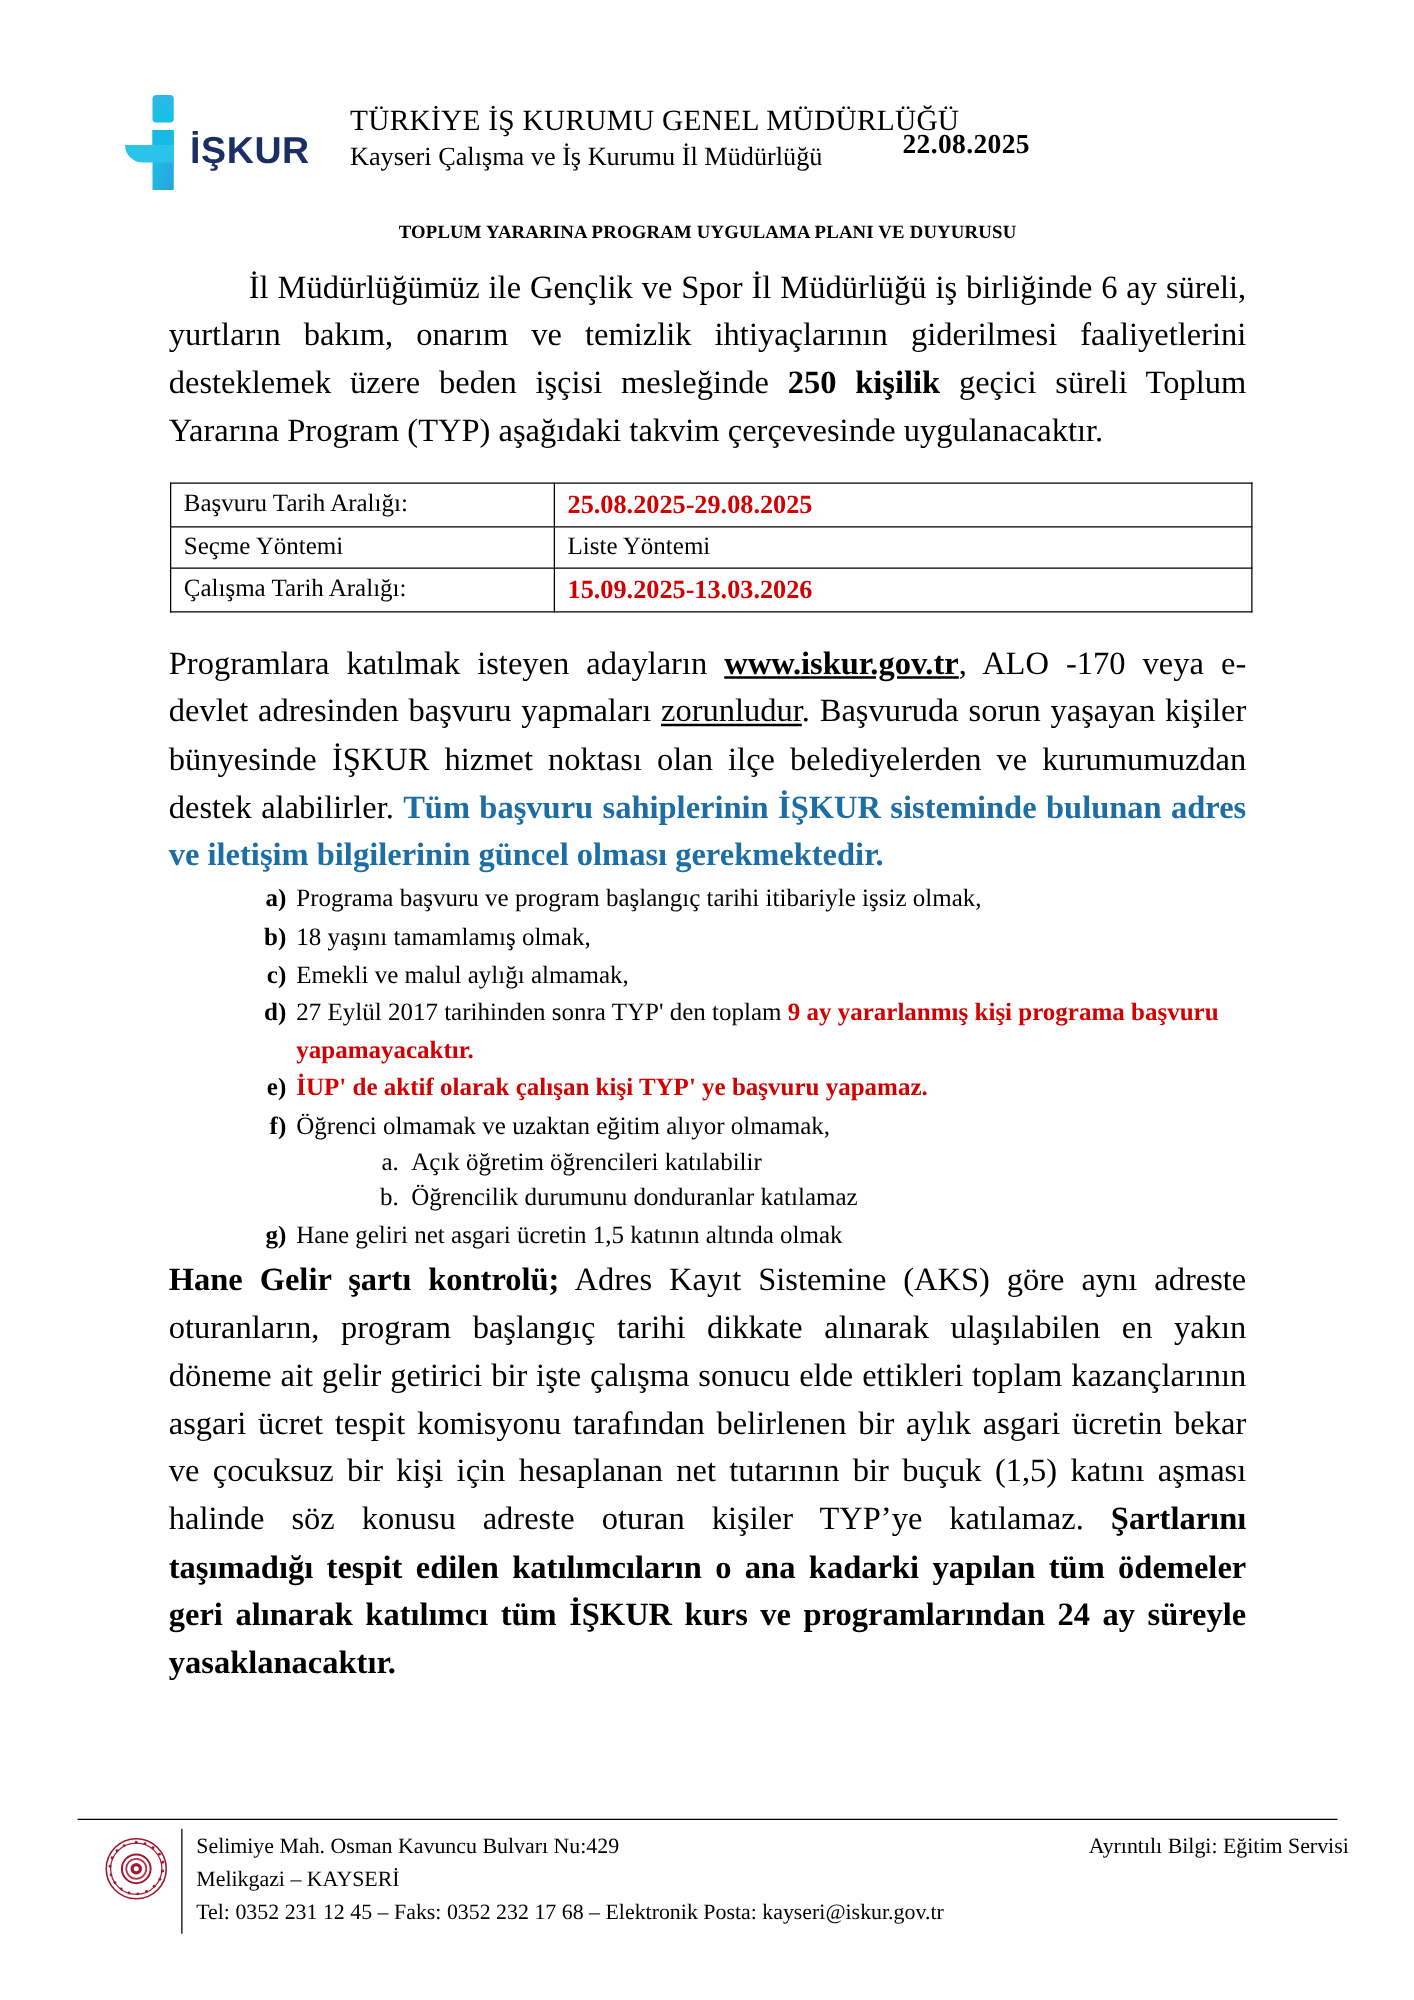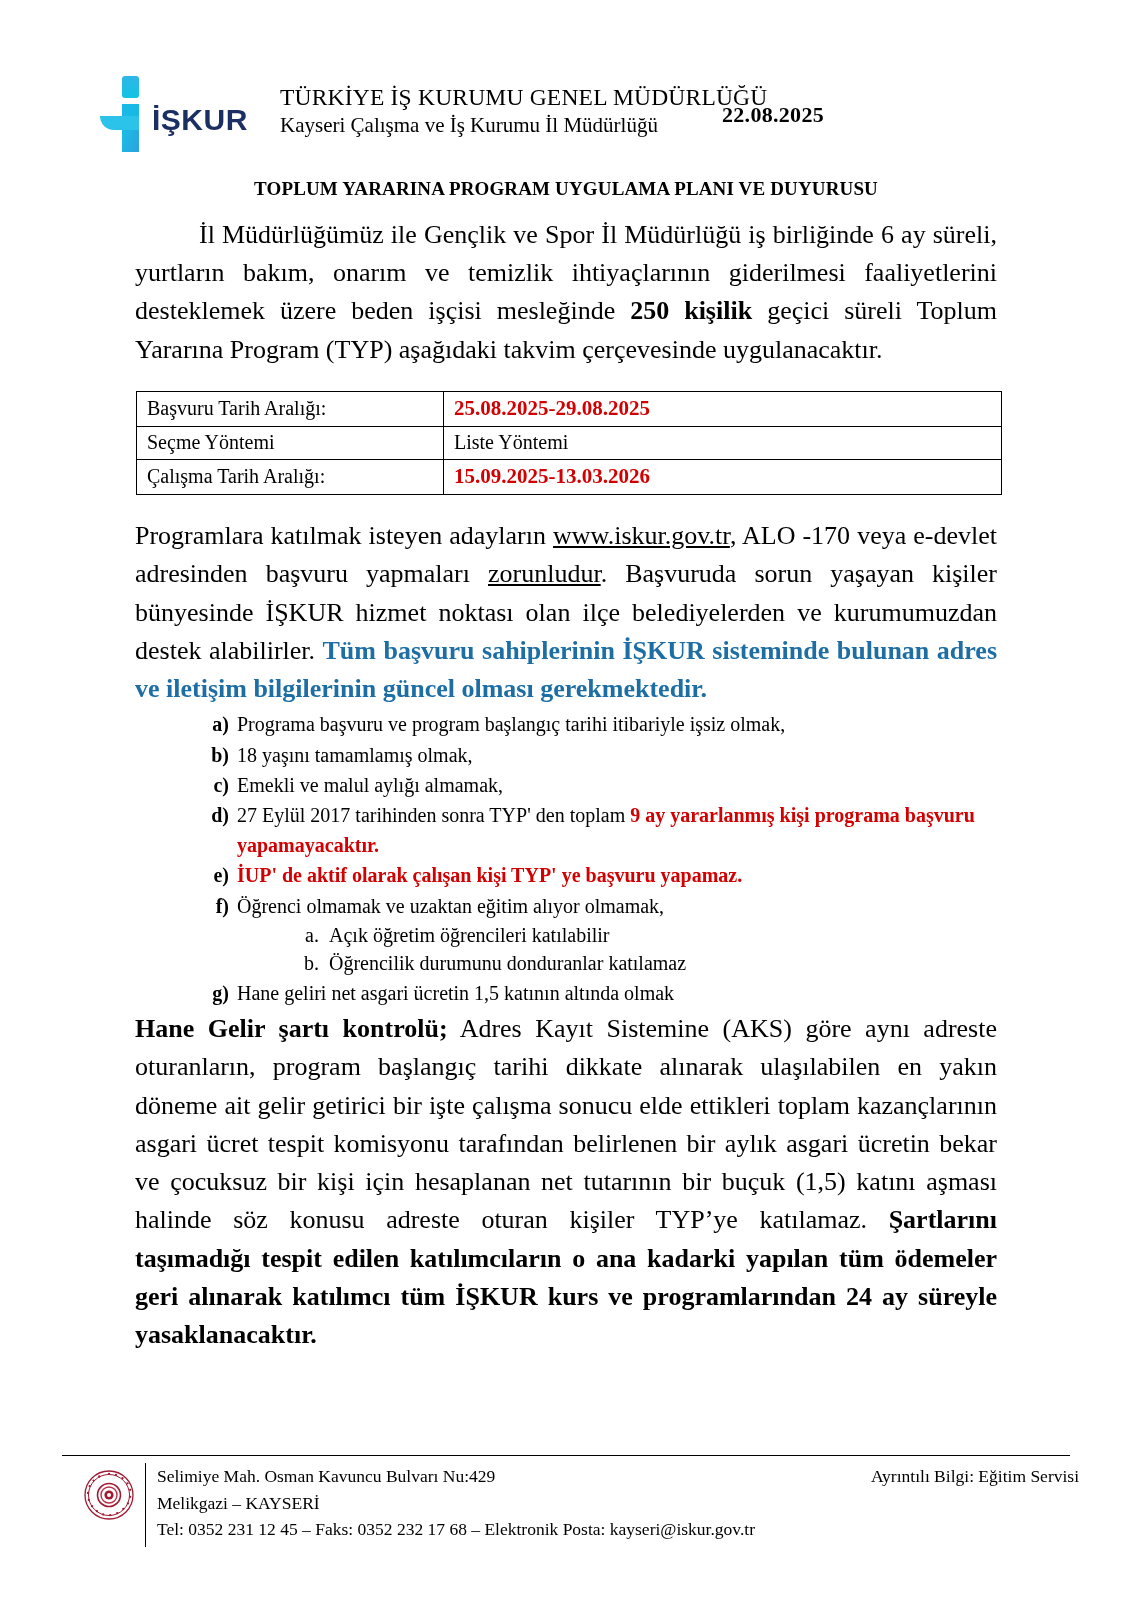--- a/index.html
+++ b/index.html
@@ -67,40 +67,41 @@
 
   
   .content {
     position: absolute;
     left: 133px;
     top: 178px;
     width: 866px;
   }
   .doc-title {
     text-align: center;
-    font-size: 19px;
+    font-size: 15px;
     font-weight: bold;
     letter-spacing: 0.15px;
     margin: 0 0 16px 0;
   }
   p.body-text {
     margin: 2px;
     font-size: 26px;
     line-height: 1.47;
     text-align: justify;
     text-justify: inter-word;
   }
   .indent { display: inline-block; width: 64px; }
   .b { font-weight: bold; }
   .u { text-decoration: underline; }
   .redb { color: #d20000; font-weight: bold; }
   .blueb { color: #1c6ea4; font-weight: bold; }
   a.link {
     color: #000000;
     text-decoration: underline;
+    font-weight: bold;
   }
 
   
   .info-table {
     border-collapse: collapse;
     width: 866px;
     margin: 22px 0 0 3px;
     table-layout: fixed;
   }
   .info-table td {

